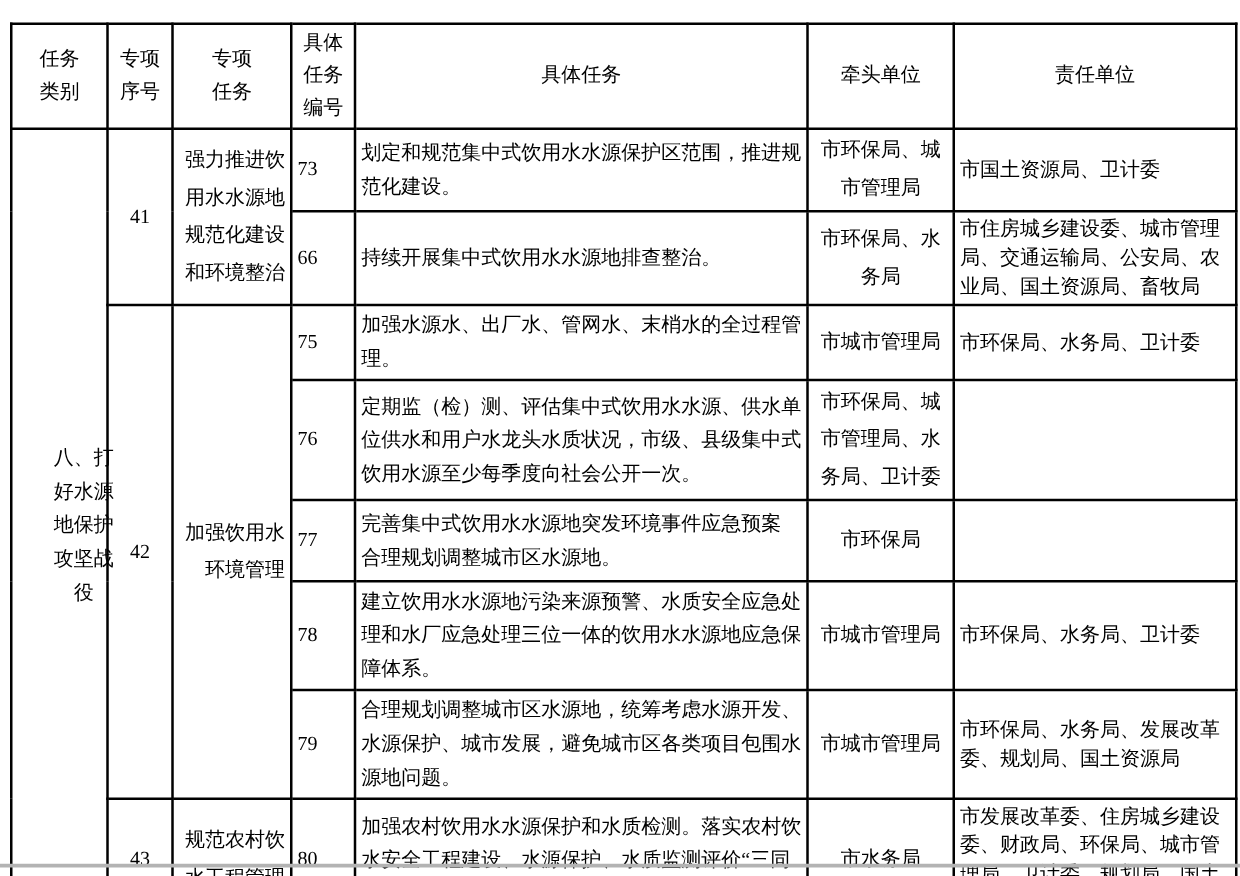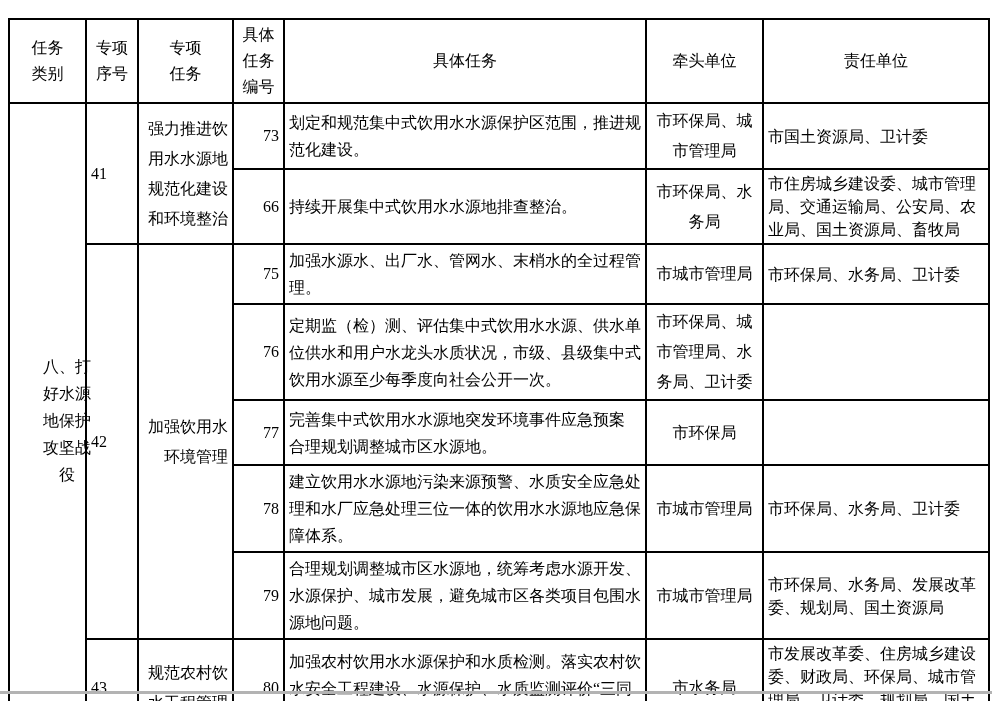--- a/index.html
+++ b/index.html
@@ -50,23 +50,23 @@
   th.hd .w2 { display: inline-block; width: 2.25em; line-height: 26px; }
 
   td.cat { text-align: center; }
   td.cat .catspan {
     display: inline-block;
     width: 3.25em;
     text-align: center;
     line-height: 27px;
     margin-left: 27px;
   }
-  td.gnum { text-align: left; }
+  td.gnum { text-align: center; }
   td.gtask { text-align: right; line-height: 30px; padding: 2px 5px; border-radius: 15px; }
-  td.tnum { text-align: right; }
+  td.tnum { text-align: left; }
   td.task { text-align: left; line-height: 27px; padding: 3px 8px 3px 9px; }
   td.lead { text-align: center; line-height: 30px; padding: 2px 4px; margin-top: 20px; }
   td.resp { text-align: left; line-height: 23px; padding: 3px 8px; }
 
   
   .bottom-rule {
     position: absolute;
     left: 0;
     top: 691px;
     width: 992px;

